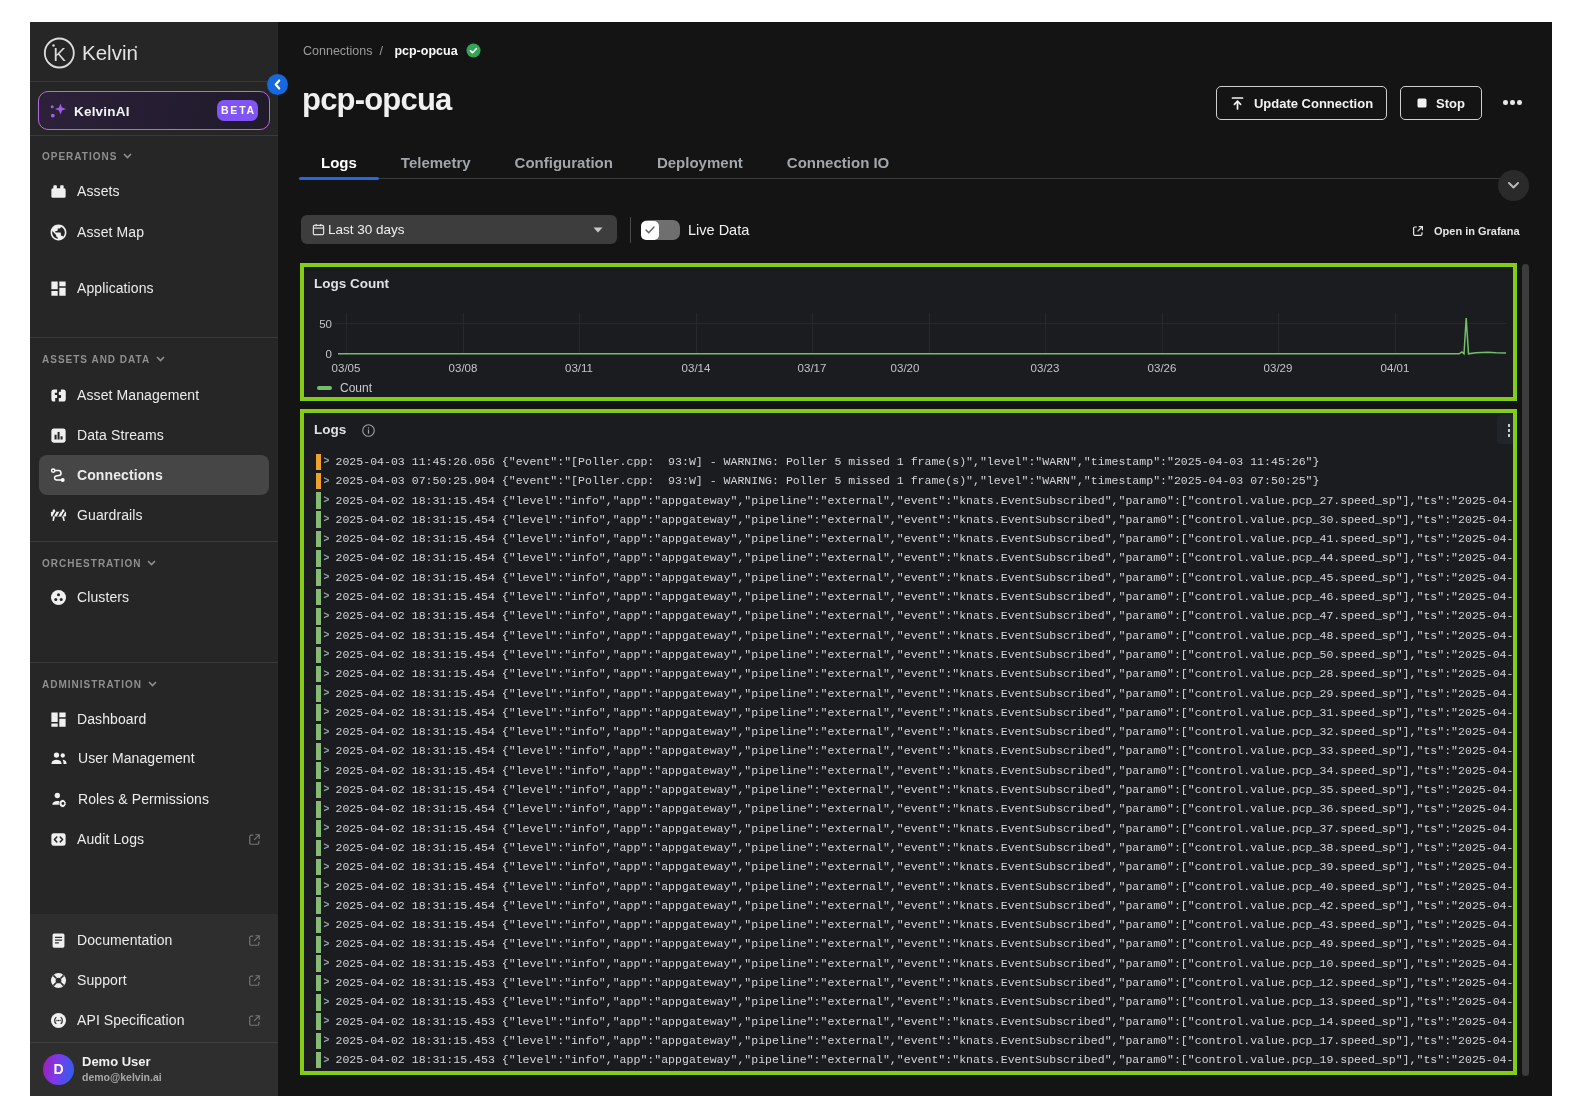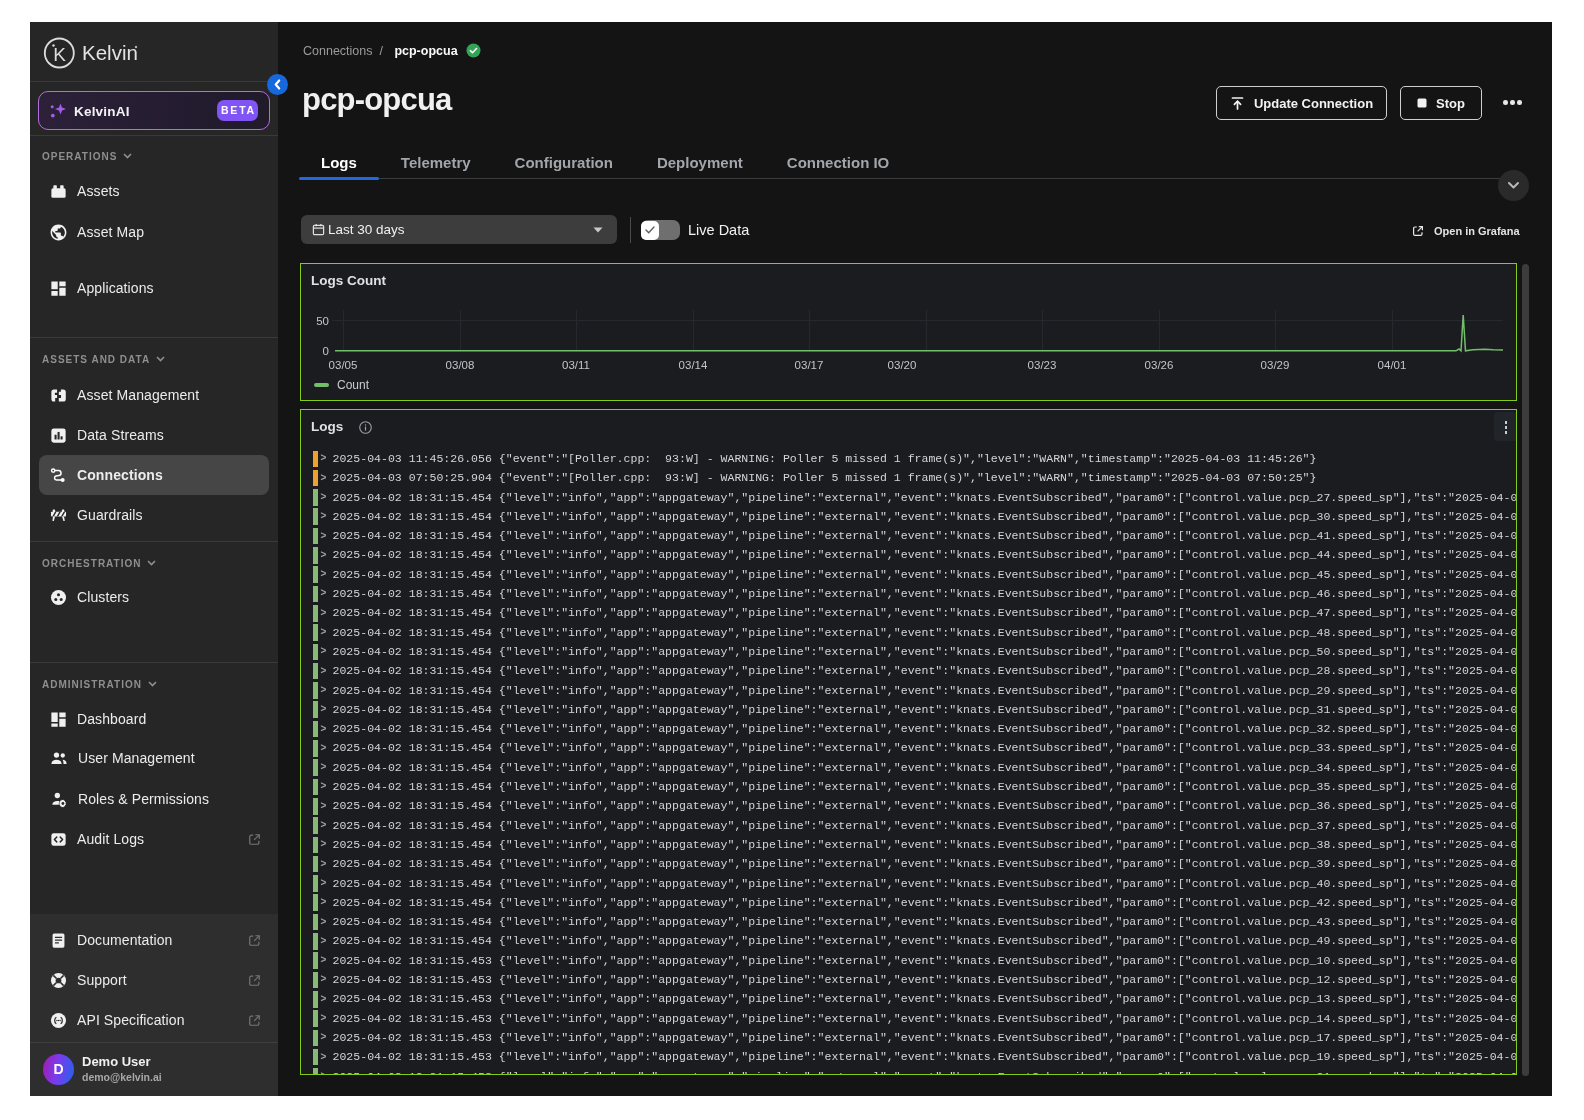--- a/index.html
+++ b/index.html
@@ -39,21 +39,21 @@
   .tabul { position:absolute; left:21px; top:155px; width:80px; height:3px; background:#2268e0; border-radius:2px; }
   .tabchev { position:absolute; left:1220px; top:148px; width:31px; height:31px; border-radius:50%; background:#2a2a2a; display:flex; align-items:center; justify-content:center; }
   
   .select { position:absolute; left:23px; top:193px; width:316px; height:29px; background:#3d3d3d; border-radius:6px; display:flex; align-items:center; color:#f0f0f0; font-size:13.5px; }
   .vdiv { position:absolute; left:352px; top:195px; width:1px; height:26px; background:#4a4a4a; }
   .toggle { position:absolute; left:363px; top:198px; width:39px; height:20px; background:#6f6f6f; border-radius:7px; }
   .toggle .thumb { position:absolute; left:0; top:0.5px; width:17.5px; height:19px; background:#fff; border-radius:5px; display:flex; align-items:center; justify-content:center; }
   .livedata { position:absolute; left:410px; top:200px; font-size:14.5px; color:#f2f2f2; }
   .grafana { position:absolute; left:1134px; top:203px; display:flex; align-items:center; gap:10px; color:#e4e4e4; font-size:11px; font-weight:700; }
   
-  .panel { position:absolute; left:22px; width:1217px; background:#1a1c20; border:1px solid #84cc16; }
+  .panel { position:absolute; left:22px; width:1217px; background:#1a1c20; border:4px solid #84cc16; }
   .ptitle { position:absolute; left:10px; top:9px; font-size:13.5px; font-weight:700; color:#dfe1e4; }
   
   .ylab { position:absolute; font-size:11.5px; color:#c3c5ca; text-align:right; width:26px; }
   .xlab { position:absolute; font-size:11.5px; color:#c3c5ca; top:95px; width:50px; text-align:center; }
   .legend { position:absolute; left:13px; top:114px; display:flex; align-items:center; gap:8px; font-size:12px; color:#c9cbd0; }
   .legend i { width:15px; height:4px; border-radius:2px; background:#73bf69; }
   
   .lrow { position:absolute; left:0; width:1215px; height:19.25px; }
   .bar { position:absolute; left:12px; top:1.2px; width:4.5px; height:16.6px; }
   .bar.g { background:#87ba74; }

